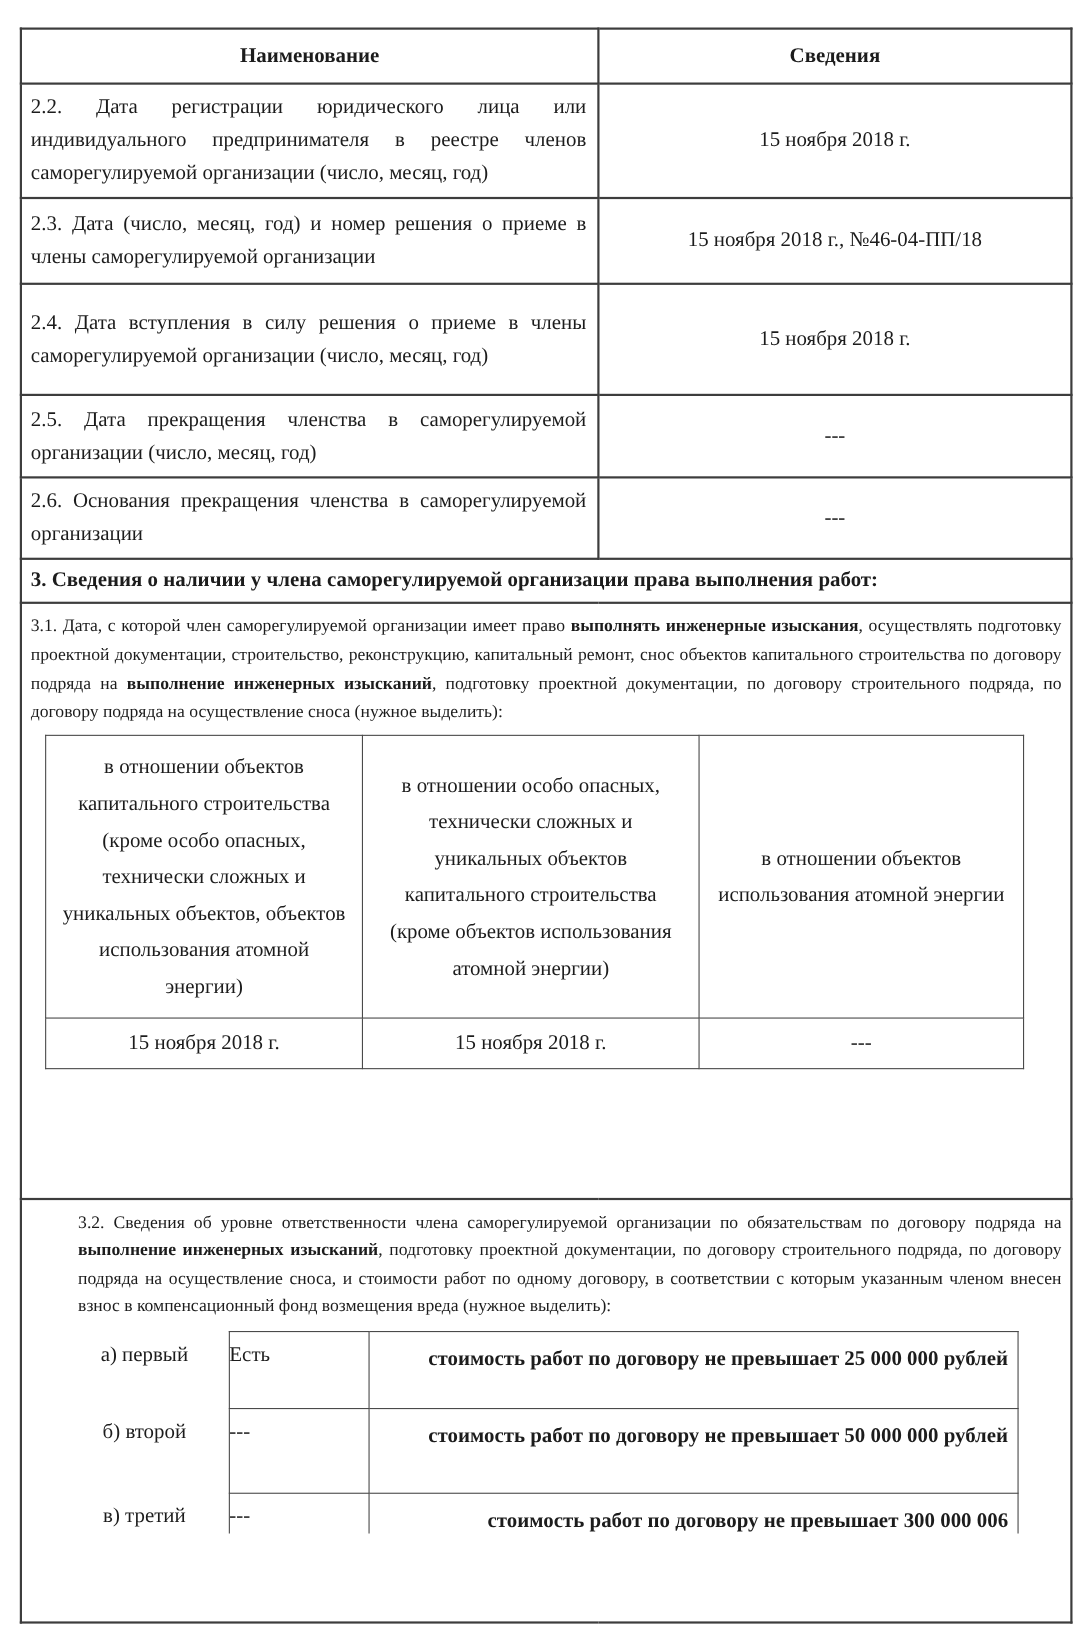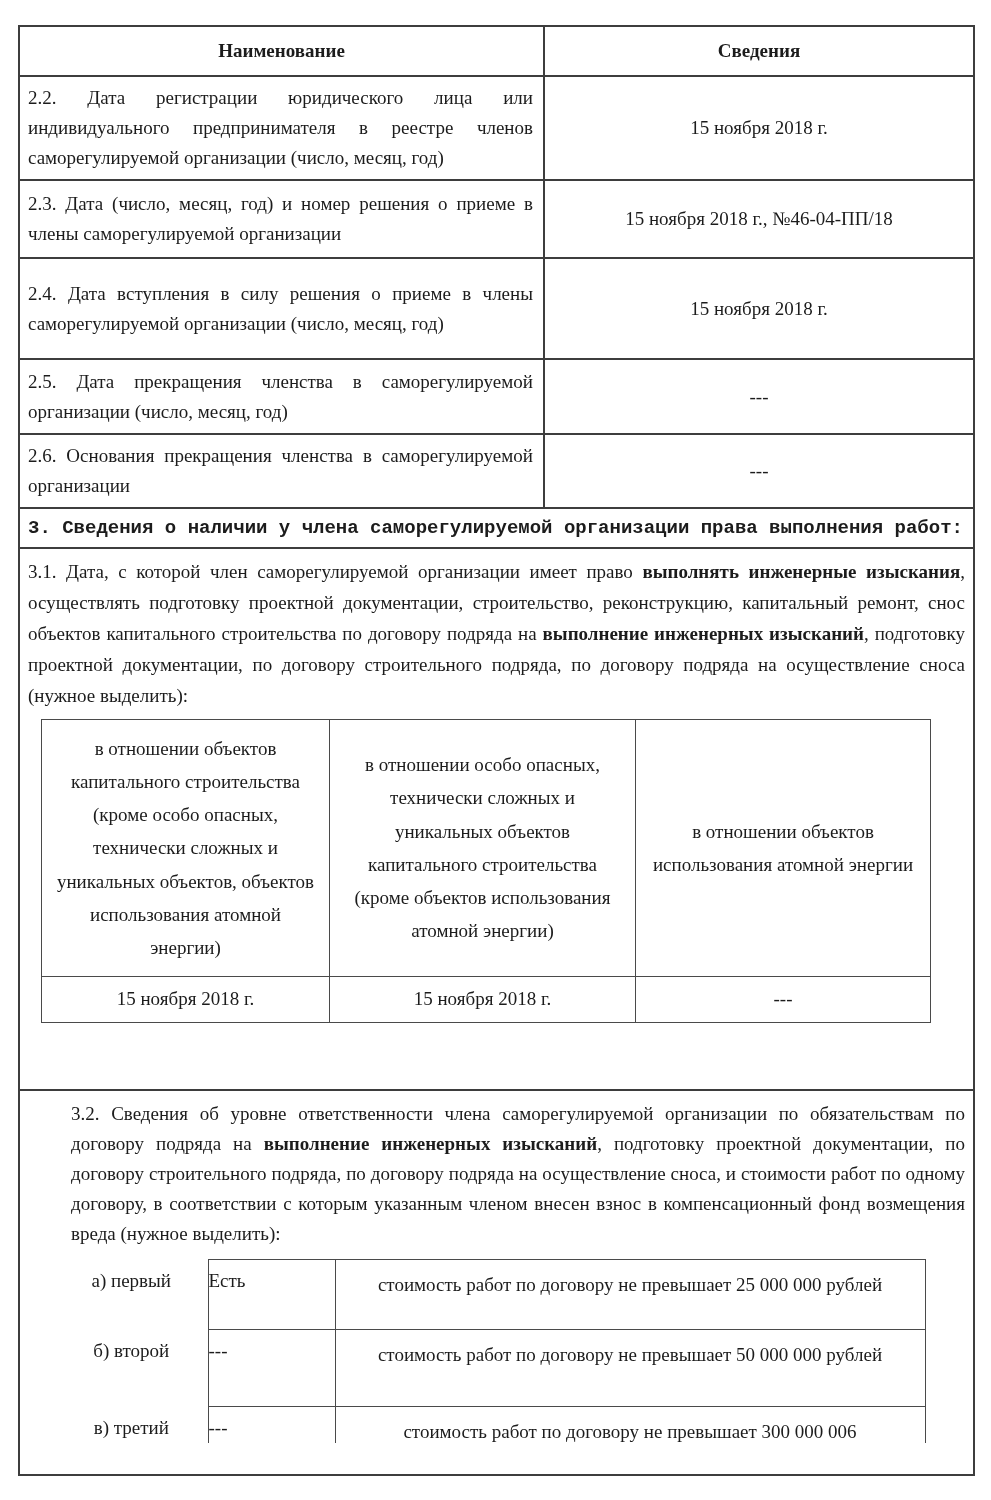--- a/index.html
+++ b/index.html
@@ -23,46 +23,46 @@
     font-size: 19px;
   }
   .hdr-cell { font-weight: bold; text-align: center; font-size: 20px; height: 50px; }
   .name-cell { text-align: justify; padding: 6px 10px 6px 8px; line-height: 1.58; vertical-align: middle; }
   .value-cell { text-align: center; }
   .h-r22 { height: 103px; }
   .h-r23 { height: 78px; }
   .h-r24 { height: 101px; margin-top: 44px; }
   .h-r25 { height: 75px; }
   .h-r26 { height: 73px; }
-  .sec-title-cell { font-weight: bold; font-size: 19.5px; padding: 4px 8px; height: 40px; vertical-align: middle; font-family: Liberation Mono, monospace; }
+  .sec-title-cell { font-weight: bold; font-size: 19.5px; padding: 4px 8px; height: 40px; vertical-align: middle; }
   .sec-cell { vertical-align: top; padding: 8px; }
   .h-s31 { height: 540px; }
   .s31-inner { height: 524px; overflow: hidden; }
   .s32-inner { height: 367px; overflow: hidden; }
-  .para { text-align: justify; font-size: 19px; line-height: 1.63; }
+  .para { text-align: justify; font-size: 16px; line-height: 1.63; }
   .para-32 { line-height: 1.58; margin-left: 43px; }
   .para b { font-weight: bold; }
 
   
   table.rights { border-collapse: collapse; table-layout: fixed; width: 889px; margin: 7px 0 0 13px; }
   table.rights td {
     border: 1.5px solid #4a4a4a;
     text-align: center;
     font-size: 19px;
   }
   .rights-head td { height: 257px; line-height: 1.75; padding: 6px 14px; vertical-align: middle; }
   .rights-vals td { height: 46px; vertical-align: middle; }
 
   
   .levels-wrap { height: 184px; overflow: hidden; margin-top: 10px; }
   table.levels { border-collapse: collapse; table-layout: fixed; width: 897px; }
   table.levels td { font-size: 19px; vertical-align: top; }
   .level-label-cell { border: none; text-align: center; padding: 10px 0 0 27px; }
   .level-status-cell { border: 1.5px solid #4a4a4a; padding-top: 10px; }
-  .level-desc-cell { border: 1.5px solid #4a4a4a; text-align: center; padding: 10px 8px 0 8px; line-height: 1.58; }
+  .level-desc-cell { border: 1.5px solid #4a4a4a; text-align: right; padding: 10px 8px 0 8px; line-height: 1.58; font-weight: bold; }
   .h-l1 { height: 70px; }
   .h-l2 { height: 77px; }
 </style>
 </head>
 <body>
 
 <div class="page">
   <div class="doc">
     <table class="main">
       <colgroup>

